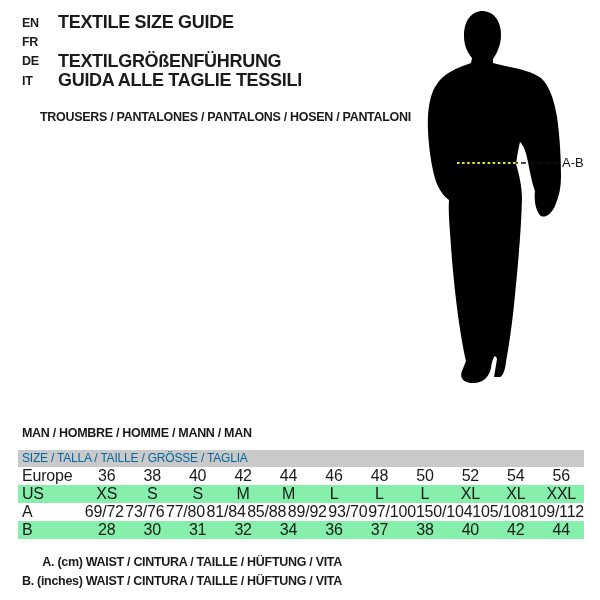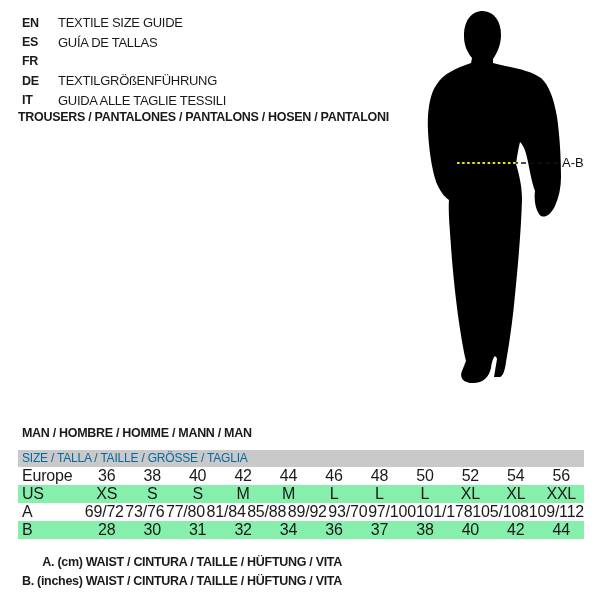--- a/index.html
+++ b/index.html
@@ -4,23 +4,23 @@
 <style>
   html,body{margin:0;padding:0;background:#fff;}
   #canvas{
     position:relative;width:600px;height:600px;background:#ffffff;overflow:hidden;
     font-family:"Liberation Sans",sans-serif;color:#1a1a1a;
   }
   
   .lang-list{position:absolute;left:22px;top:13px;}
   .lang-row{display:flex;height:19.4px;align-items:center;}
   .lang-code{width:36px;font-size:12.5px;font-weight:bold;letter-spacing:-0.3px;}
-  .lang-label{font-size:13px;font-weight:normal;letter-spacing:-0.3px;white-space:nowrap;}
+  .lang-label{font-size:18px;font-weight:bold;letter-spacing:-0.3px;white-space:nowrap;}
   
-  .product-heading{position:absolute;left:18px;top:110px;font-size:12.5px;font-weight:bold;letter-spacing:-0.3px;white-space:nowrap;}
+  .product-heading{position:absolute;left:40px;top:110px;font-size:12.5px;font-weight:bold;letter-spacing:-0.3px;white-space:nowrap;}
   .section-heading{position:absolute;left:22px;top:426px;font-size:12.5px;font-weight:bold;letter-spacing:-0.3px;white-space:nowrap;}
   
   .figure-wrap{position:absolute;left:410px;top:0;width:190px;height:410px;}
   .figure-wrap svg{display:block;width:190px;height:410px;}
   .ab-label{font-family:"Liberation Sans",sans-serif;font-size:13px;fill:#111;}
   
   .size-table{position:absolute;left:18px;top:450px;width:566px;}
   .size-table-header{height:17px;line-height:17px;background:#c9c9c9;color:#0369a1;
     font-size:12px;letter-spacing:-0.2px;padding-left:4px;}
   .size-row{display:flex;height:18px;align-items:flex-end;font-size:16px;letter-spacing:-0.2px;}
@@ -33,24 +33,20 @@
 </style>
 </head>
 <body>
 
 <div id="canvas">
 
   <div class="lang-list">
     <div class="lang-row">
       <span class="lang-code">EN</span>
       <span class="lang-label">TEXTILE SIZE GUIDE</span>
-    </div>
-    <div class="lang-row">
-      <span class="lang-code">ES</span>
-      <span class="lang-label">GUÍA DE TALLAS</span>
     </div>
     <div class="lang-row">
       <span class="lang-code">FR</span>
     </div>
     <div class="lang-row">
       <span class="lang-code">DE</span>
       <span class="lang-label">TEXTILGRÖßENFÜHRUNG</span>
     </div>
     <div class="lang-row">
       <span class="lang-code">IT</span>
@@ -140,21 +136,21 @@
     <div class="size-row">
       <span class="row-label">A</span>
       <span class="cell">69/72</span>
       <span class="cell">73/76</span>
       <span class="cell">77/80</span>
       <span class="cell">81/84</span>
       <span class="cell">85/88</span>
       <span class="cell">89/92</span>
       <span class="cell">93/70</span>
       <span class="cell">97/100</span>
-      <span class="cell">101/178</span>
+      <span class="cell">150/104</span>
       <span class="cell">105/108</span>
       <span class="cell">109/112</span>
     </div>
 
     <div class="size-row alt">
       <span class="row-label">B</span>
       <span class="cell">28</span>
       <span class="cell">30</span>
       <span class="cell">31</span>
       <span class="cell">32</span>

